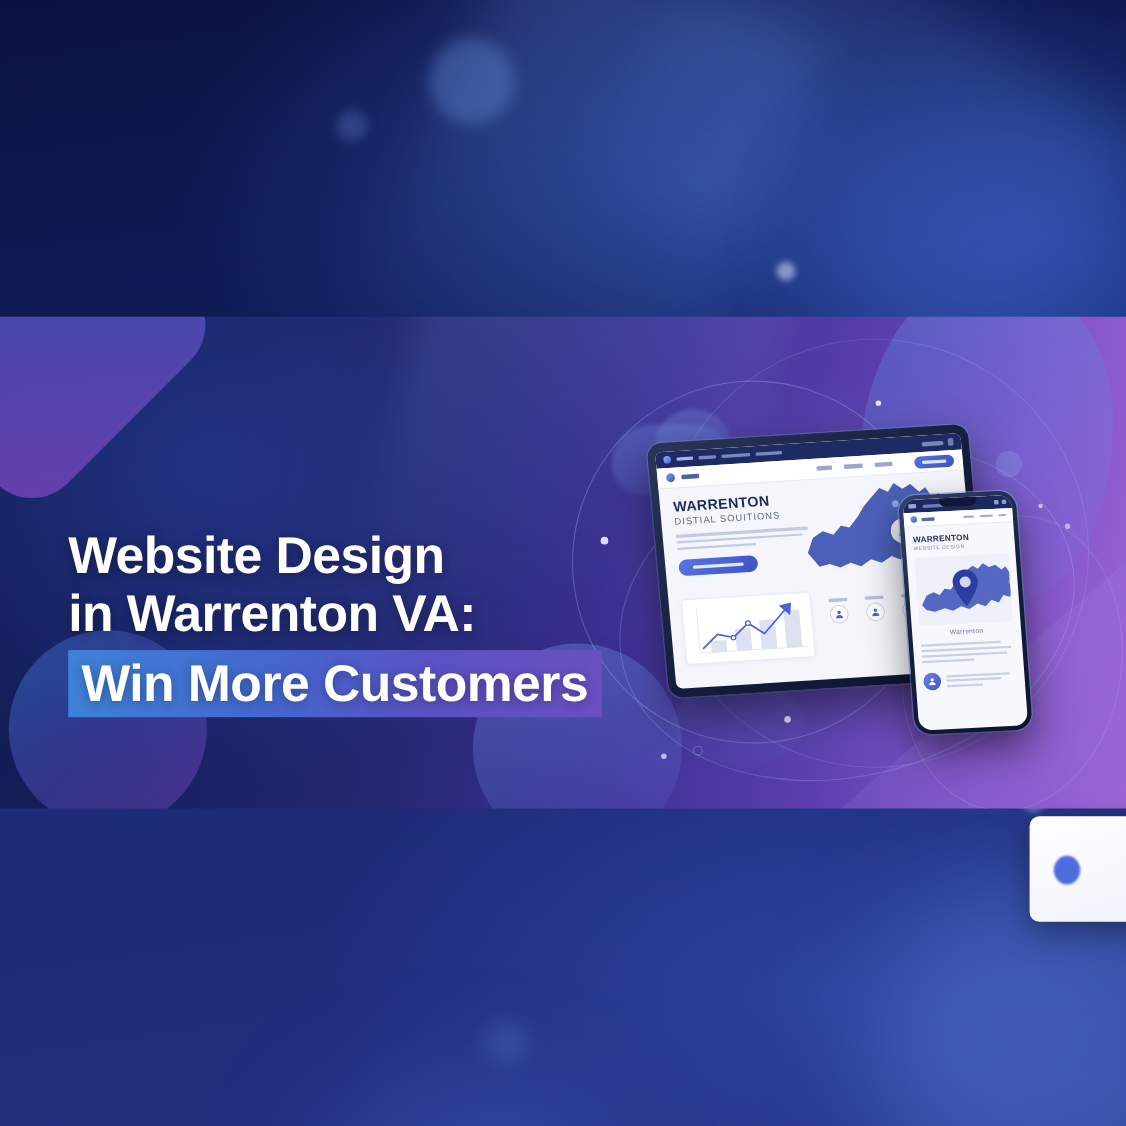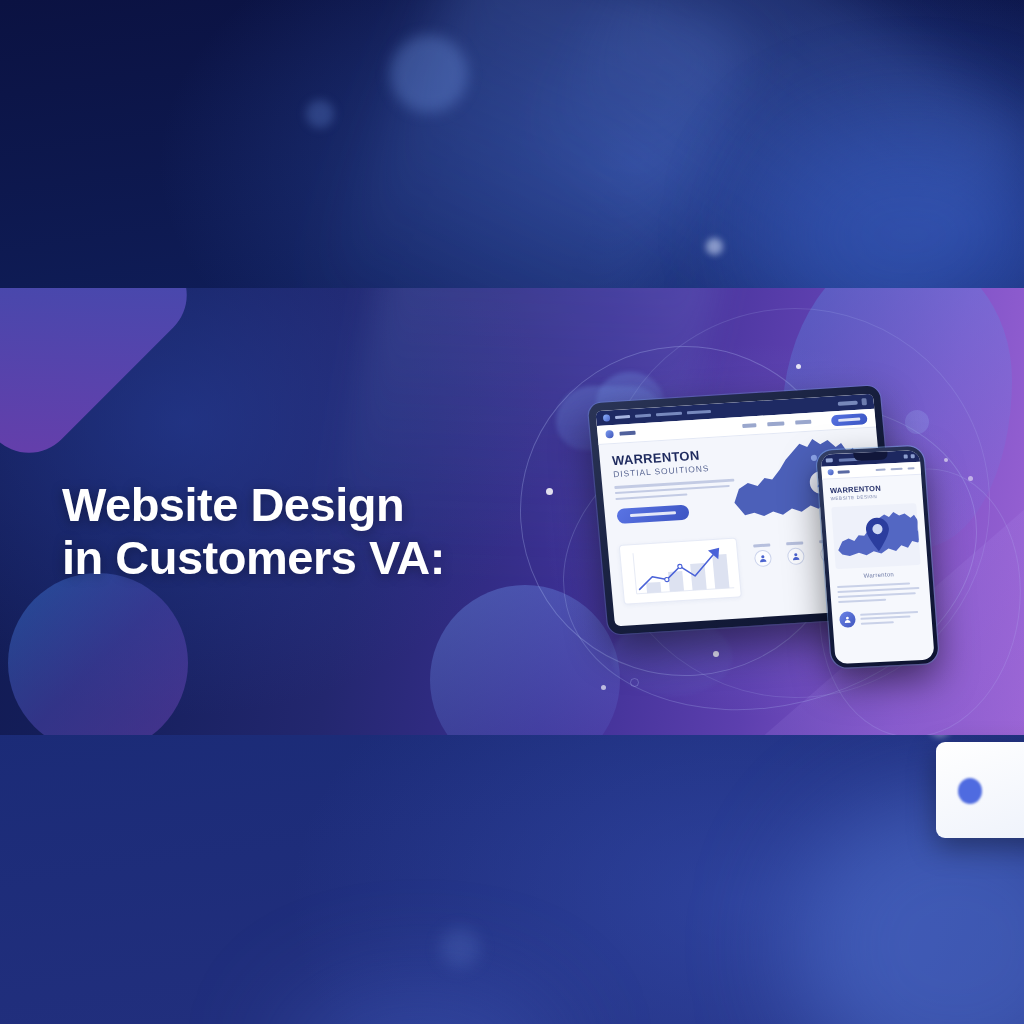--- a/index.html
+++ b/index.html
@@ -306,21 +306,22 @@
     <div class="bdot bdeco" style="left:601px; top:397px; width:5px; height:5px; opacity:.75;"></div>
     <div class="bcircle-o bdeco" style="left:630px; top:390px; width:9px; height:9px;"></div>
 
     <div class="bokeh bdeco" style="left:905px; top:122px; width:24px; height:24px; background:rgba(160,185,250,0.22);"></div>
 
     <div id="devglow" style="left:0; top:0; width:0; height:0;"></div>
   </div>
 
   <div id="headline">
     <div class="hl">Website Design</div>
-    <div class="hl">in Customers VA:</div>
+    <div class="hl">in Warrenton VA:</div>
+    <div class="hl-highlight">Win More Customers</div>
   </div>
 
   <div id="devglow"></div>
   <div id="devices">
 
     <div id="tablet">
       <div id="tablet-screen">
 
         <div class="tb-topbar">
           <span class="tb-logo"></span>

